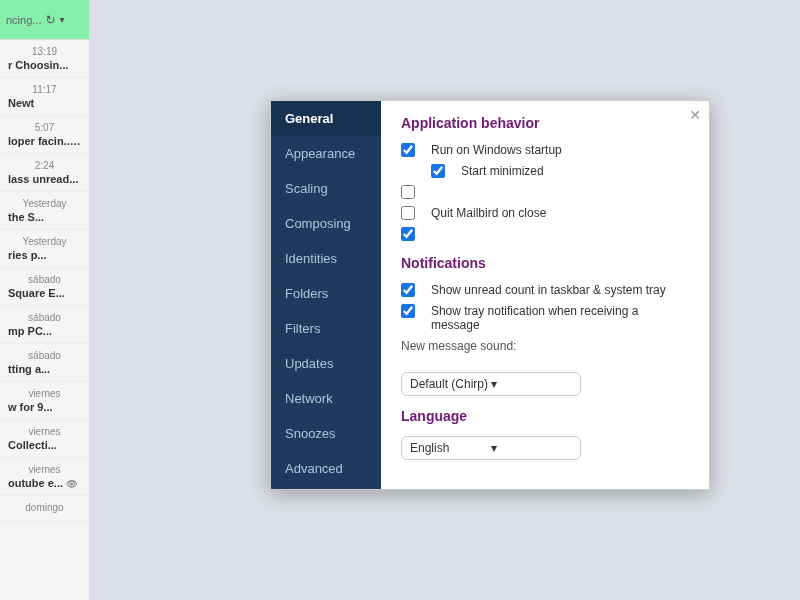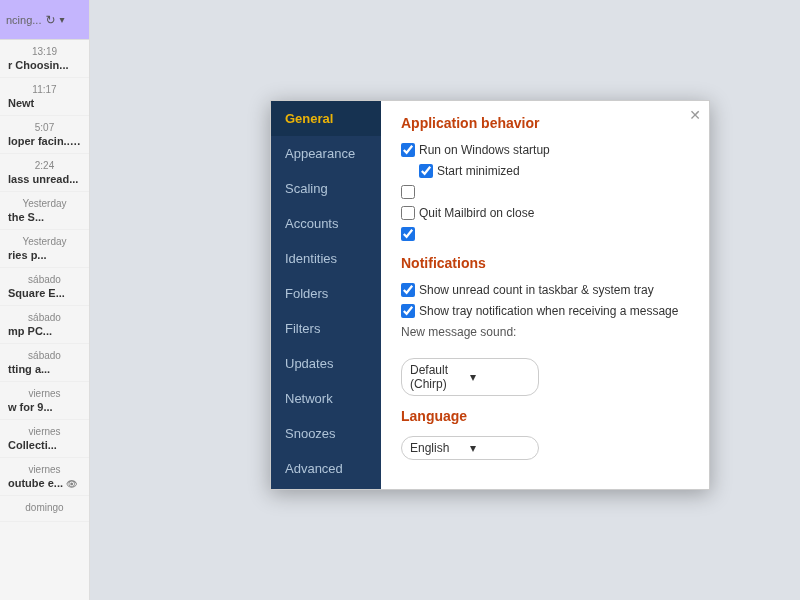--- a/index.html
+++ b/index.html
@@ -17,21 +17,21 @@
       width: 90px;
       background: #f5f5f5;
       height: 600px;
       border-right: 1px solid #ddd;
       overflow: hidden;
       flex-shrink: 0;
     }
 
     .email-list-header {
       height: 40px;
-      background: #c4b5fd;
+      background: #86efac;
       display: flex;
       align-items: center;
       padding: 0 6px;
       gap: 4px;
       border-bottom: 1px solid #ddd;
     }
 
     .email-list-header-text {
       font-size: 11px;
       color: #666;
@@ -129,79 +129,79 @@
     .nav-item {
       padding: 10px 14px;
       color: #b0c4d8;
       font-size: 13px;
       cursor: pointer;
       white-space: nowrap;
     }
 
     .nav-item.active {
       background: #163251;
-      color: #eab308;
+      color: #ffffff;
       font-weight: 600;
     }
 
     
     .settings-content {
       flex: 1;
       padding: 14px 20px;
       overflow-y: auto;
       background: #fff;
     }
 
     .section-title {
       font-size: 14px;
       font-weight: 600;
-      color: #c2410c;
+      color: #701a75;
       margin-bottom: 12px;
     }
 
     .checkbox-row {
       display: flex;
-      gap: 4px;
+      gap: 16px;
       margin-bottom: 7px;
     }
 
     .checkbox-row input[type="checkbox"] {
       width: 14px;
       height: 14px;
       accent-color: #1a73e8;
       cursor: pointer;
     }
 
     .checkbox-label {
       font-size: 12px;
       color: #333;
     }
 
     .sub-checkbox {
-      margin-left: 18px;
+      margin-left: 30px;
     }
 
     .section-divider {
       margin: 14px 0 10px 0;
       border: none;
     }
 
     .field-label {
       font-size: 12px;
       color: #555;
       margin-bottom: 19px;
     }
 
     .select-field {
       display: flex;
       align-items: center;
       border: 1px solid #ccc;
-      border-radius: 13px;
+      border-radius: 6px;
       padding: 4px 8px;
-      width: 138px;
+      width: 180px;
       background: #fff;
       cursor: pointer;
       margin-bottom: 12px;
     }
 
     .select-field span {
       font-size: 12px;
       color: #333;
       flex: 1;
     }
@@ -310,21 +310,21 @@
 <div class="main-area">
   <div class="settings-dialog">
     <span class="dialog-close">✕</span>
     <div class="dialog-body">
 
       <nav class="settings-nav">
         <div id="nav-items-container">
             <div class="nav-item active">General</div>
             <div class="nav-item">Appearance</div>
             <div class="nav-item">Scaling</div>
-            <div class="nav-item">Accounts</div>
+            <div class="nav-item">Composing</div>
             <div class="nav-item">Identities</div>
             <div class="nav-item">Folders</div>
             <div class="nav-item">Filters</div>
             <div class="nav-item">Updates</div>
             <div class="nav-item">Network</div>
             <div class="nav-item">Snoozes</div>
             <div class="nav-item">Advanced</div>
           </div>
       </nav>
 

